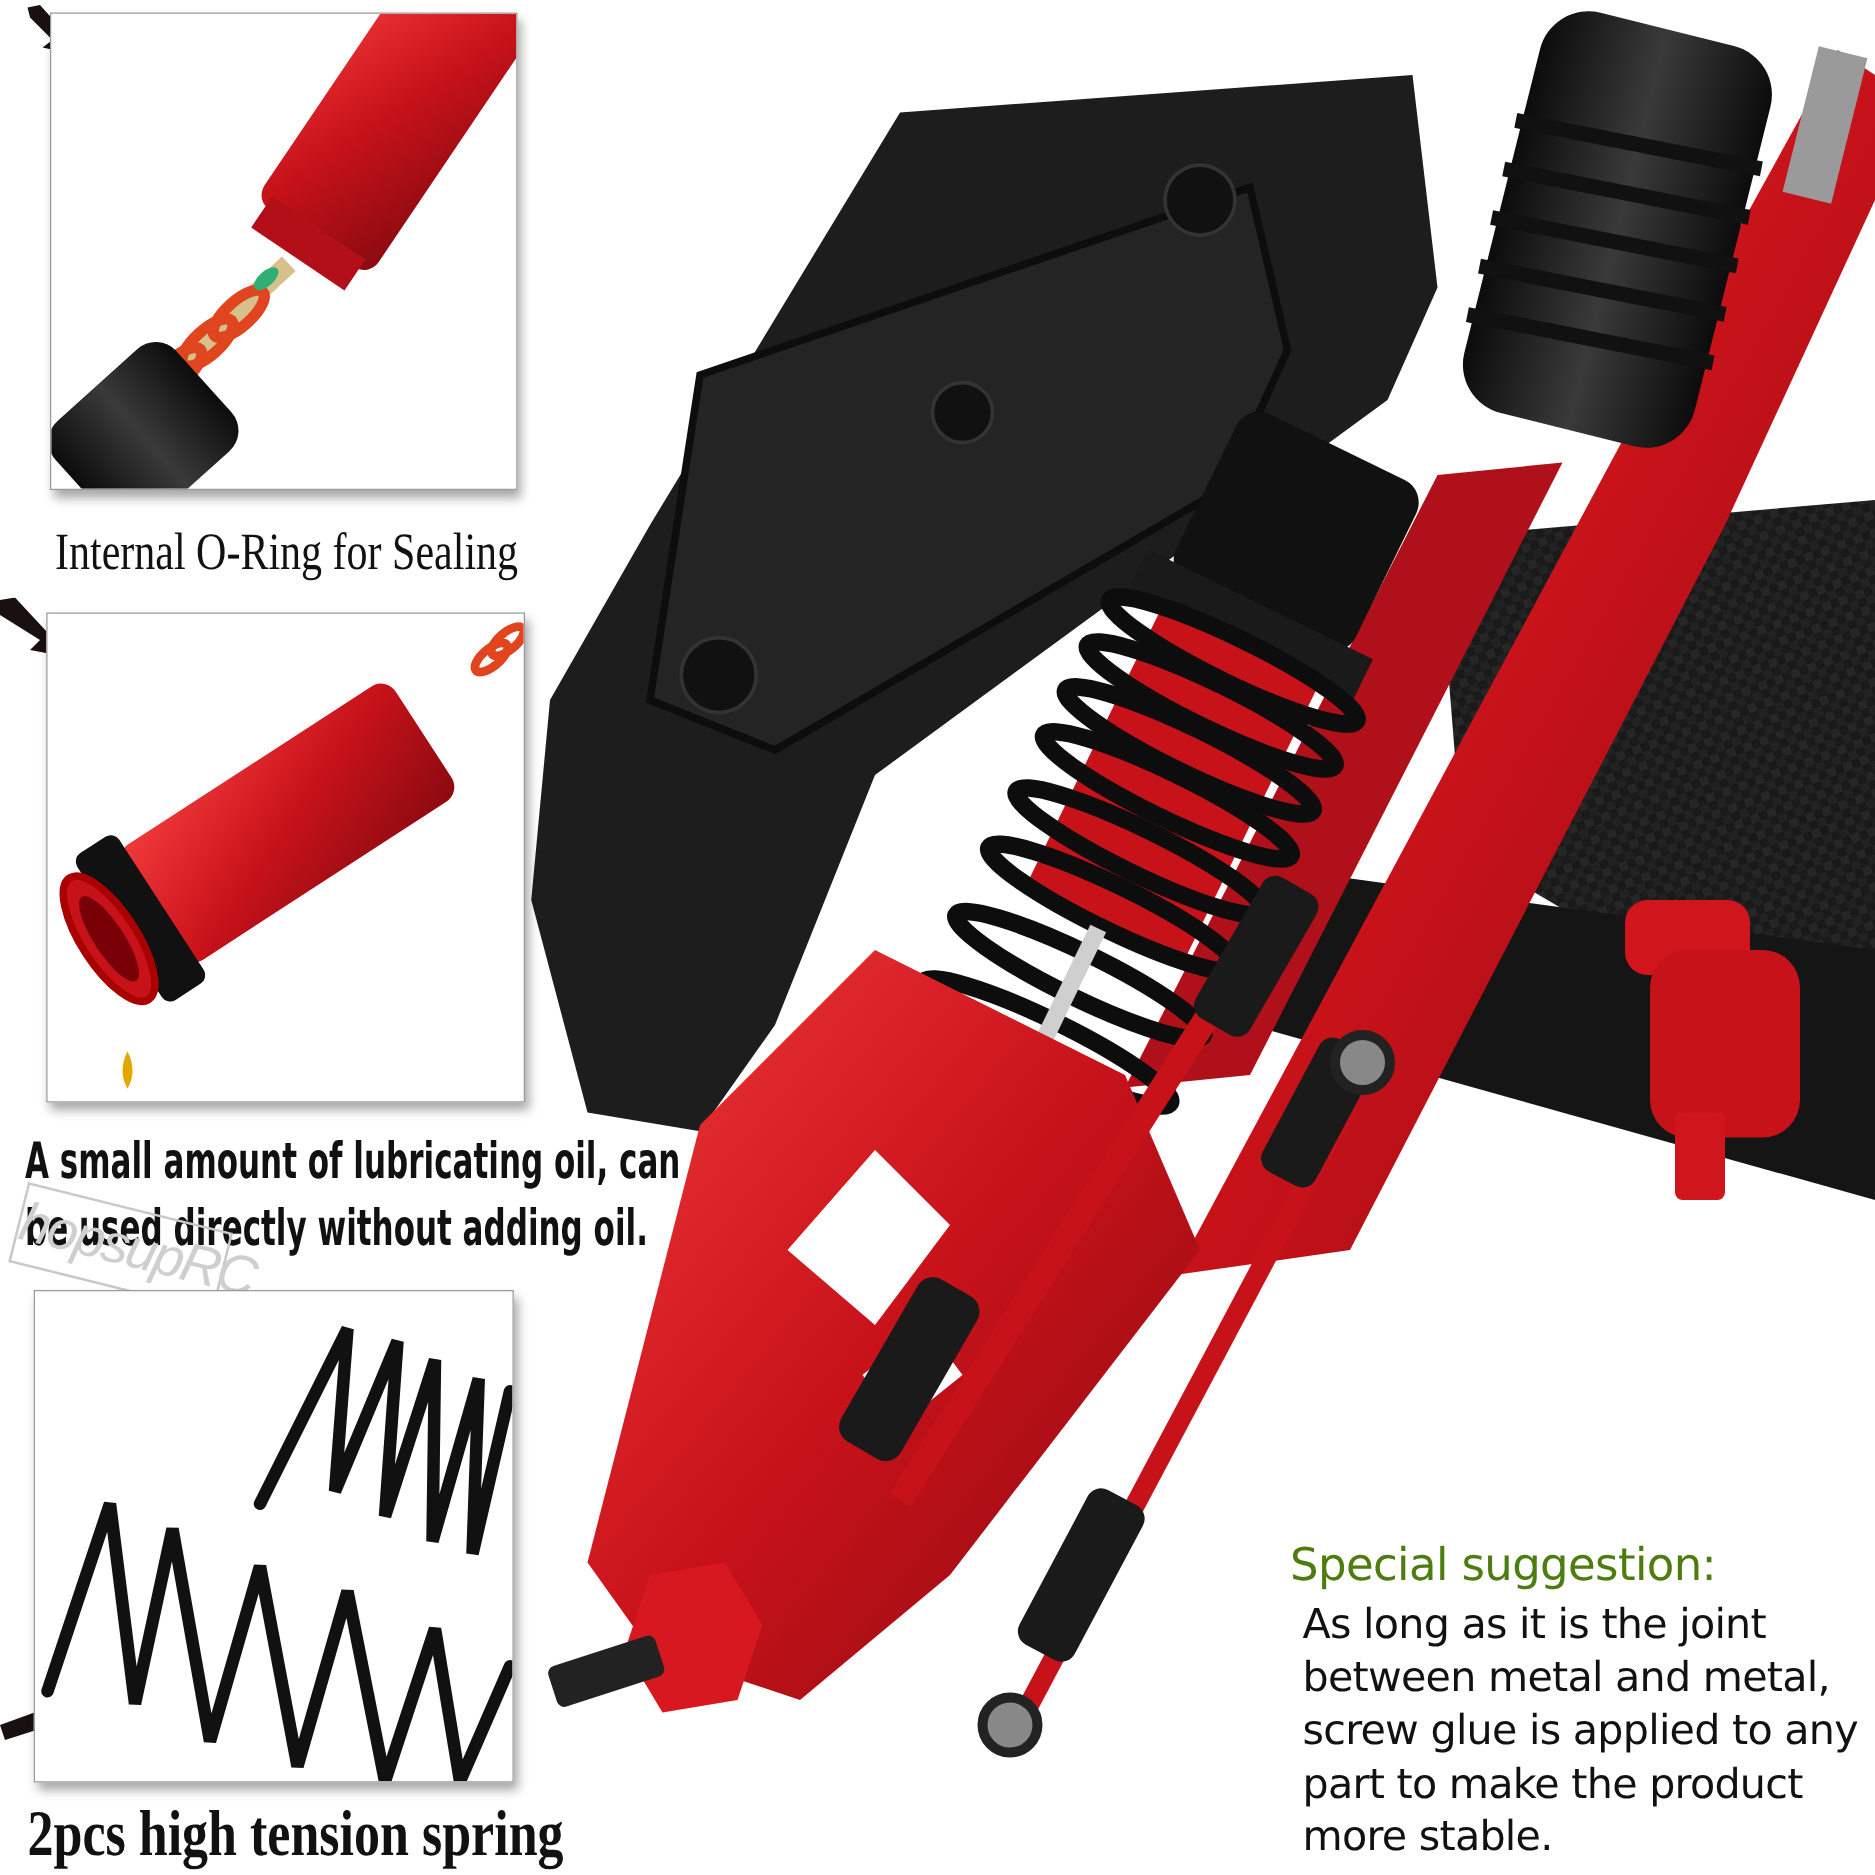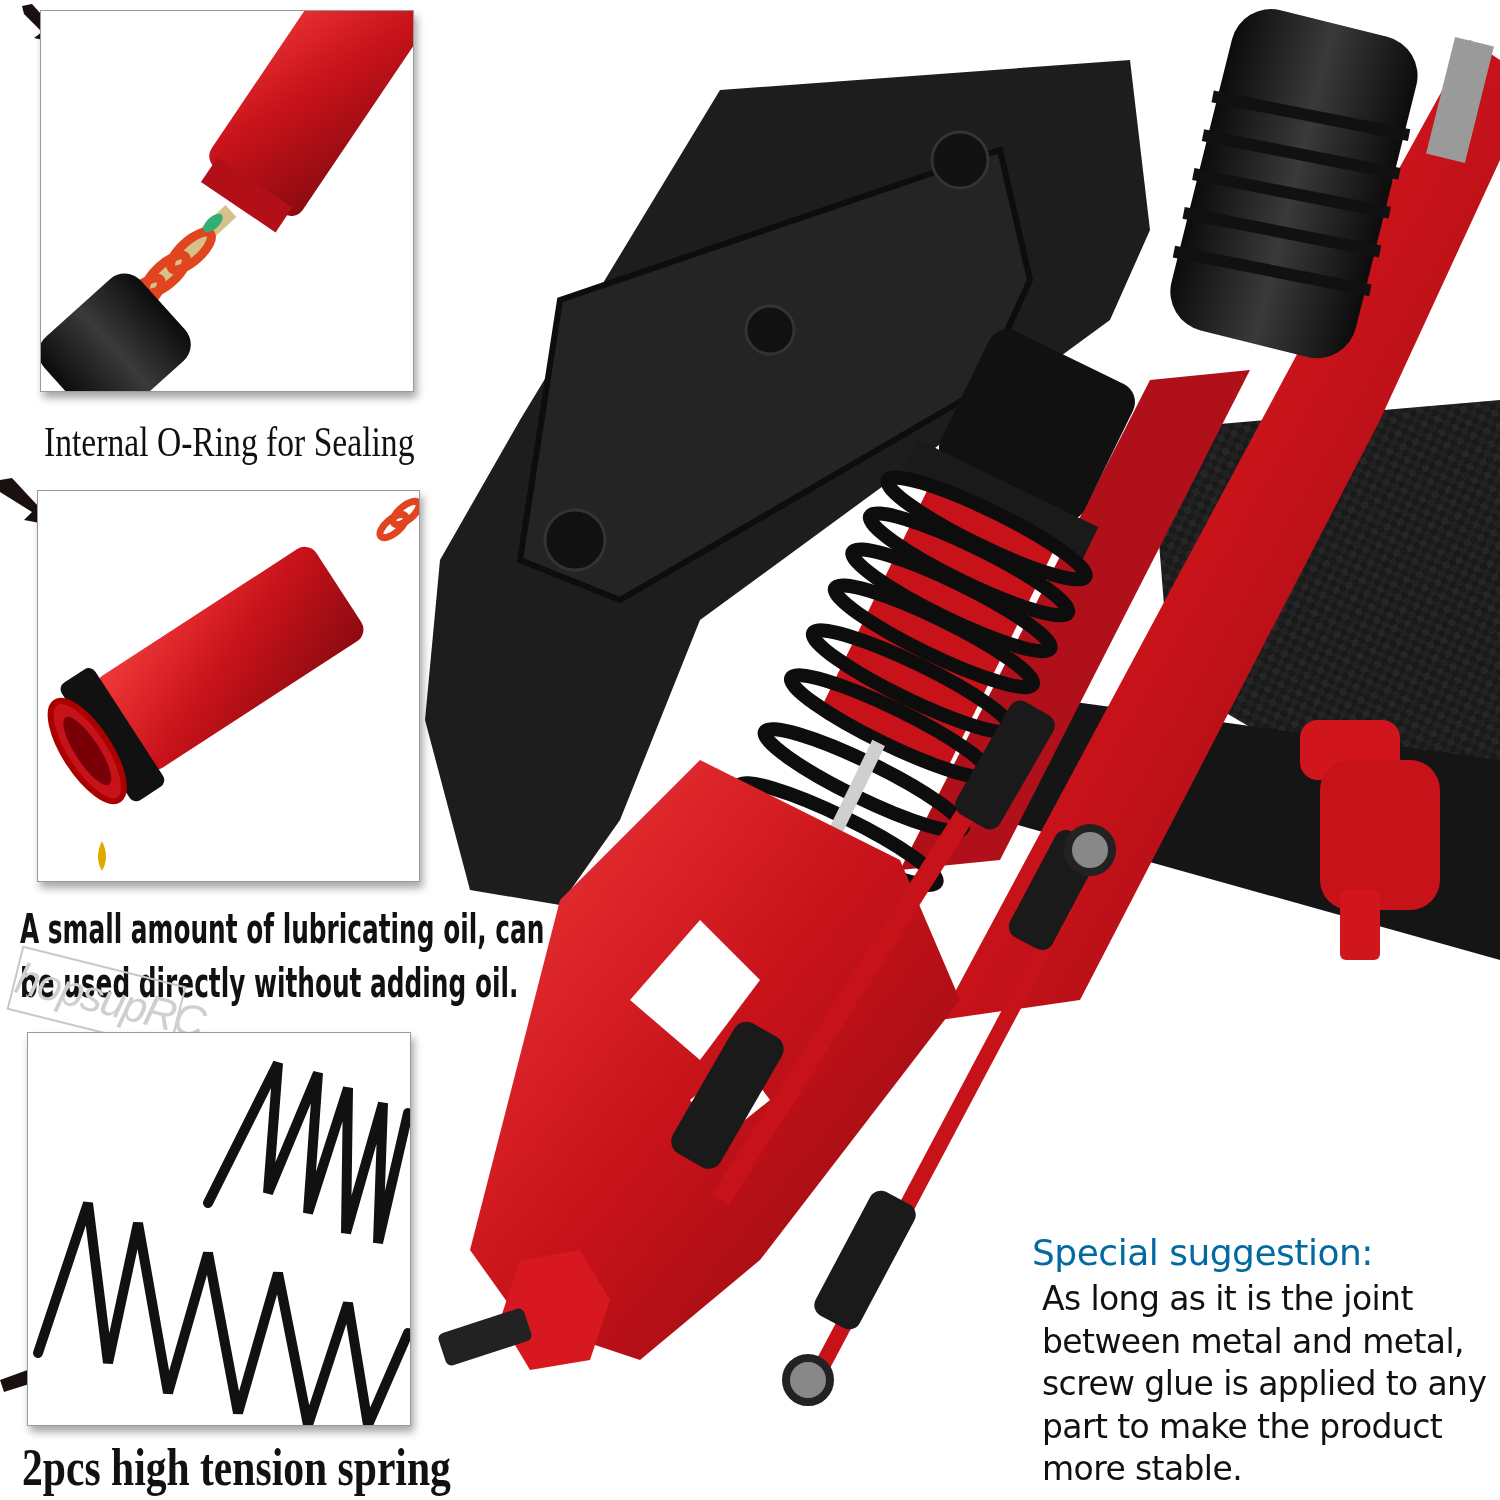--- a/index.html
+++ b/index.html
@@ -1,21 +1,21 @@
 <!DOCTYPE html>
 <html><head>
 <meta charset="utf-8">
 <style>
   html,body{margin:0;padding:0;background:#fff;}
   body{width:1500px;height:1500px;position:relative;overflow:hidden;font-family:"Liberation Sans",sans-serif;}
   .abs{position:absolute;}
   .panel{position:absolute;background:#fff;border:1px solid #9a9a9a;box-shadow:3px 6px 8px rgba(0,0,0,0.35);overflow:hidden;}
   .caption-serif{position:absolute;font-family:"Liberation Serif",serif;color:#111;white-space:nowrap;transform-origin:left top;}
   .caption-cond{position:absolute;font-family:"DejaVu Sans",sans-serif;font-weight:bold;color:#111;white-space:nowrap;transform-origin:left top;transform:scaleX(0.62);}
-  .suggest-title{position:absolute;left:1032px;top:1232px;color:#0369a1;font-size:36px;font-family:"DejaVu Sans",sans-serif;letter-spacing:-0.5px;}
+  .suggest-title{position:absolute;left:1032px;top:1232px;color:#4d7c0f;font-size:36px;font-family:"DejaVu Sans",sans-serif;letter-spacing:-0.5px;}
   .suggest-body{position:absolute;left:1042px;top:1278px;width:460px;color:#111;font-size:33px;line-height:42.5px;font-family:"DejaVu Sans",sans-serif;letter-spacing:-0.6px;}
   .suggest-line{display:block;white-space:nowrap;}
   .watermark{position:absolute;left:12px;top:965px;width:165px;height:62px;border:2px solid #c8c8c8;transform:rotate(14deg);color:#cfcfcf;font-size:44px;font-style:italic;font-family:"Liberation Sans",sans-serif;line-height:60px;text-align:center;letter-spacing:-2px;}
   .arrow{position:absolute;}
 </style>
 </head>
 <body>
 
 <svg class="abs" style="left:0;top:0" width="1500" height="1500" viewBox="0 0 1500 1500">
   <defs>

